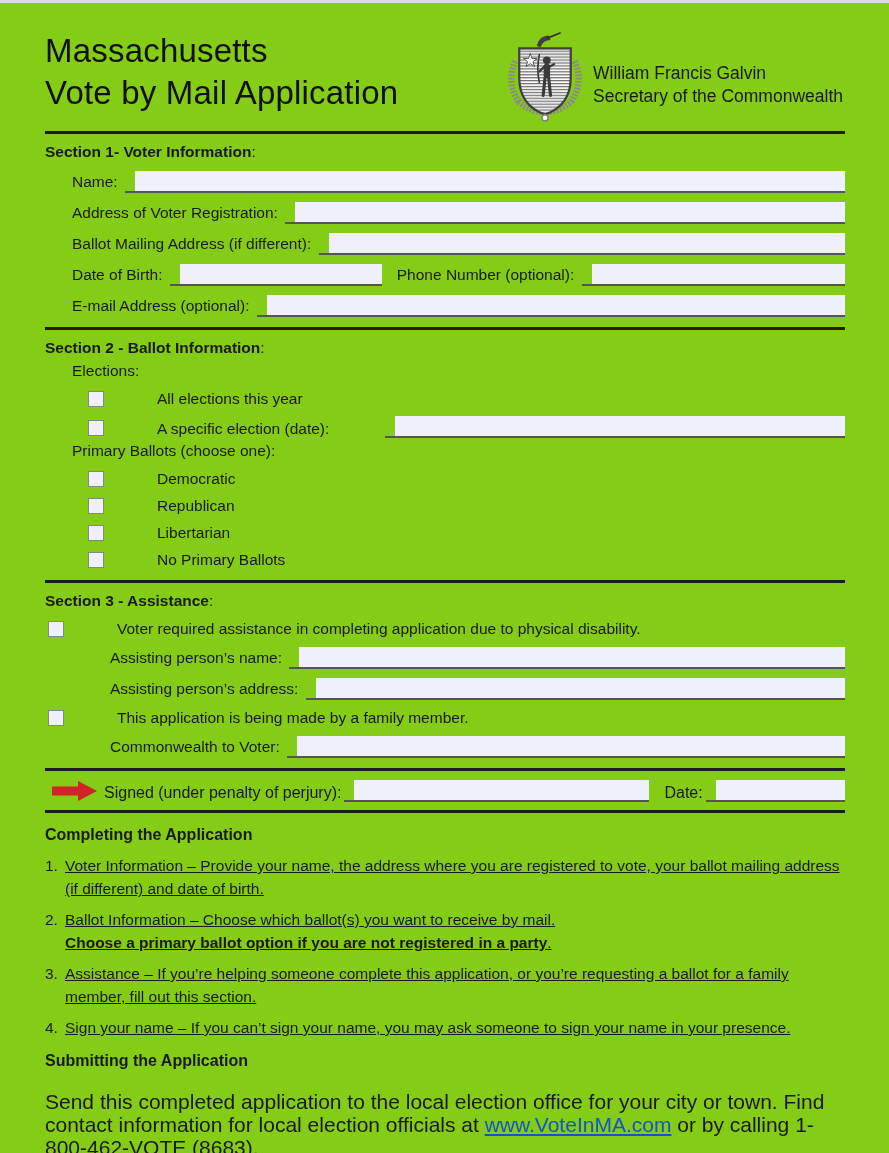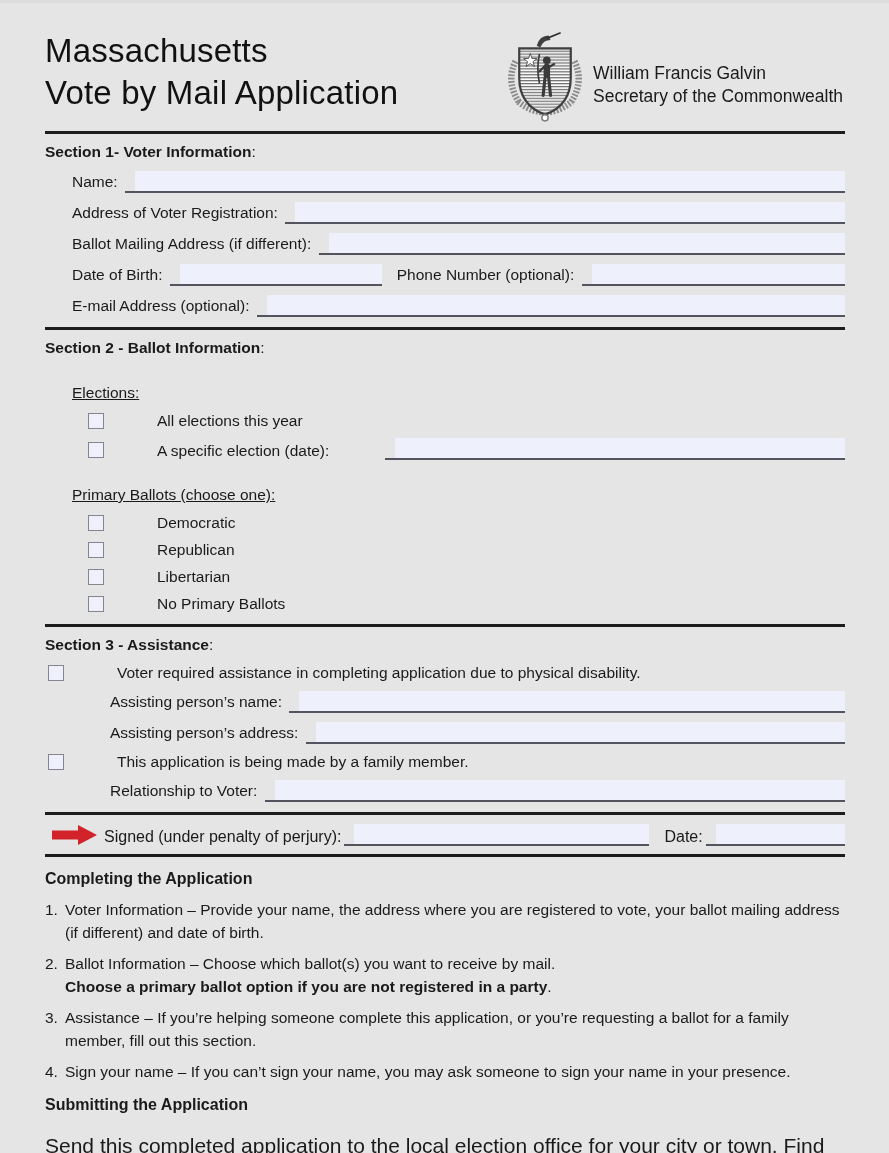--- a/index.html
+++ b/index.html
@@ -15,21 +15,21 @@
   html,body{background:#fff;}
   body{
     font-family:"Liberation Sans","DejaVu Sans",sans-serif;
     color:var(--ink);
     width:889px;
   }
   .page{
     position:relative;
     width:889px;height:1153px;
     overflow:hidden;
-    background:#e5e5e5;
+    background:#84cc16;
     padding:0 44px 0 45px;
   }
   .top-strip{
     position:absolute;top:0;left:0;right:0;height:3px;
     background:#dcdcdc;
   }
   
   .header{
     display:flex;align-items:flex-start;justify-content:space-between;
     padding-top:30px;
@@ -76,29 +76,29 @@
   .cbrow{display:flex;align-items:center;margin-top:8px;gap:48px;}
   .cbrow.tall{align-items:flex-end;}
   .cb{
     width:16px;height:16px;flex:0 0 auto;
     background:var(--field-fill);
     border:1.5px solid var(--cb-border);
     display:inline-block;
   }
   .cbl{font-size:15.5px;line-height:19px;margin-left:5px;white-space:pre;}
   .cbrow.tall .cb{margin-bottom:2px;}
-  .plain-lbl{font-size:15.5px;line-height:20px;margin-top:25px;text-decoration:underline;}
+  .plain-lbl{font-size:15.5px;line-height:20px;margin-top:3px;}
   
   .sig-row{display:flex;align-items:flex-end;margin-top:9px;padding-left:7px;}
   .arrow{width:46px;height:22px;flex:0 0 auto;margin-right:6px;margin-bottom:0;}
   
   .instr-heading{font-size:16px;font-weight:700;margin-top:11px;line-height:22px;}
   .li{display:flex;margin-top:8px;font-size:15.5px;line-height:23px;}
   .li .num{flex:0 0 20px;}
-  .li .litext{flex:1 1 auto;}
+  .li .litext{flex:1 1 auto;text-decoration:underline;}
   .b{font-weight:700;}
   .para{font-size:21px;line-height:23px;margin-top:18px;}
   .link{color:var(--link);text-decoration:underline;cursor:pointer;}
 </style>
 </head>
 <body>
 
 <div class="page">
   <div class="top-strip"></div>
 
@@ -236,21 +236,21 @@
     <span class="lbl">Assisting person’s address: </span>
     <span class="field">
         <i></i>
       </span>
   </div>
   <div class="cbrow indent0">
     <span class="cb"></span>
     <span class="cbl">This application is being made by a family member.</span>
   </div>
   <div class="row indent3">
-    <span class="lbl">Relationship to Voter: </span>
+    <span class="lbl">Commonwealth to Voter: </span>
     <span class="field">
         <i></i>
       </span>
   </div>
 
   <div class="rule r4"></div>
 
   <div class="sig-row">
     <svg class="arrow" viewBox="0 0 46 22" aria-hidden="true">
       <polygon points="0,6.5 26,6.5 26,1 45,11 26,21 26,15.5 0,15.5" fill="#d2232a"></polygon>

